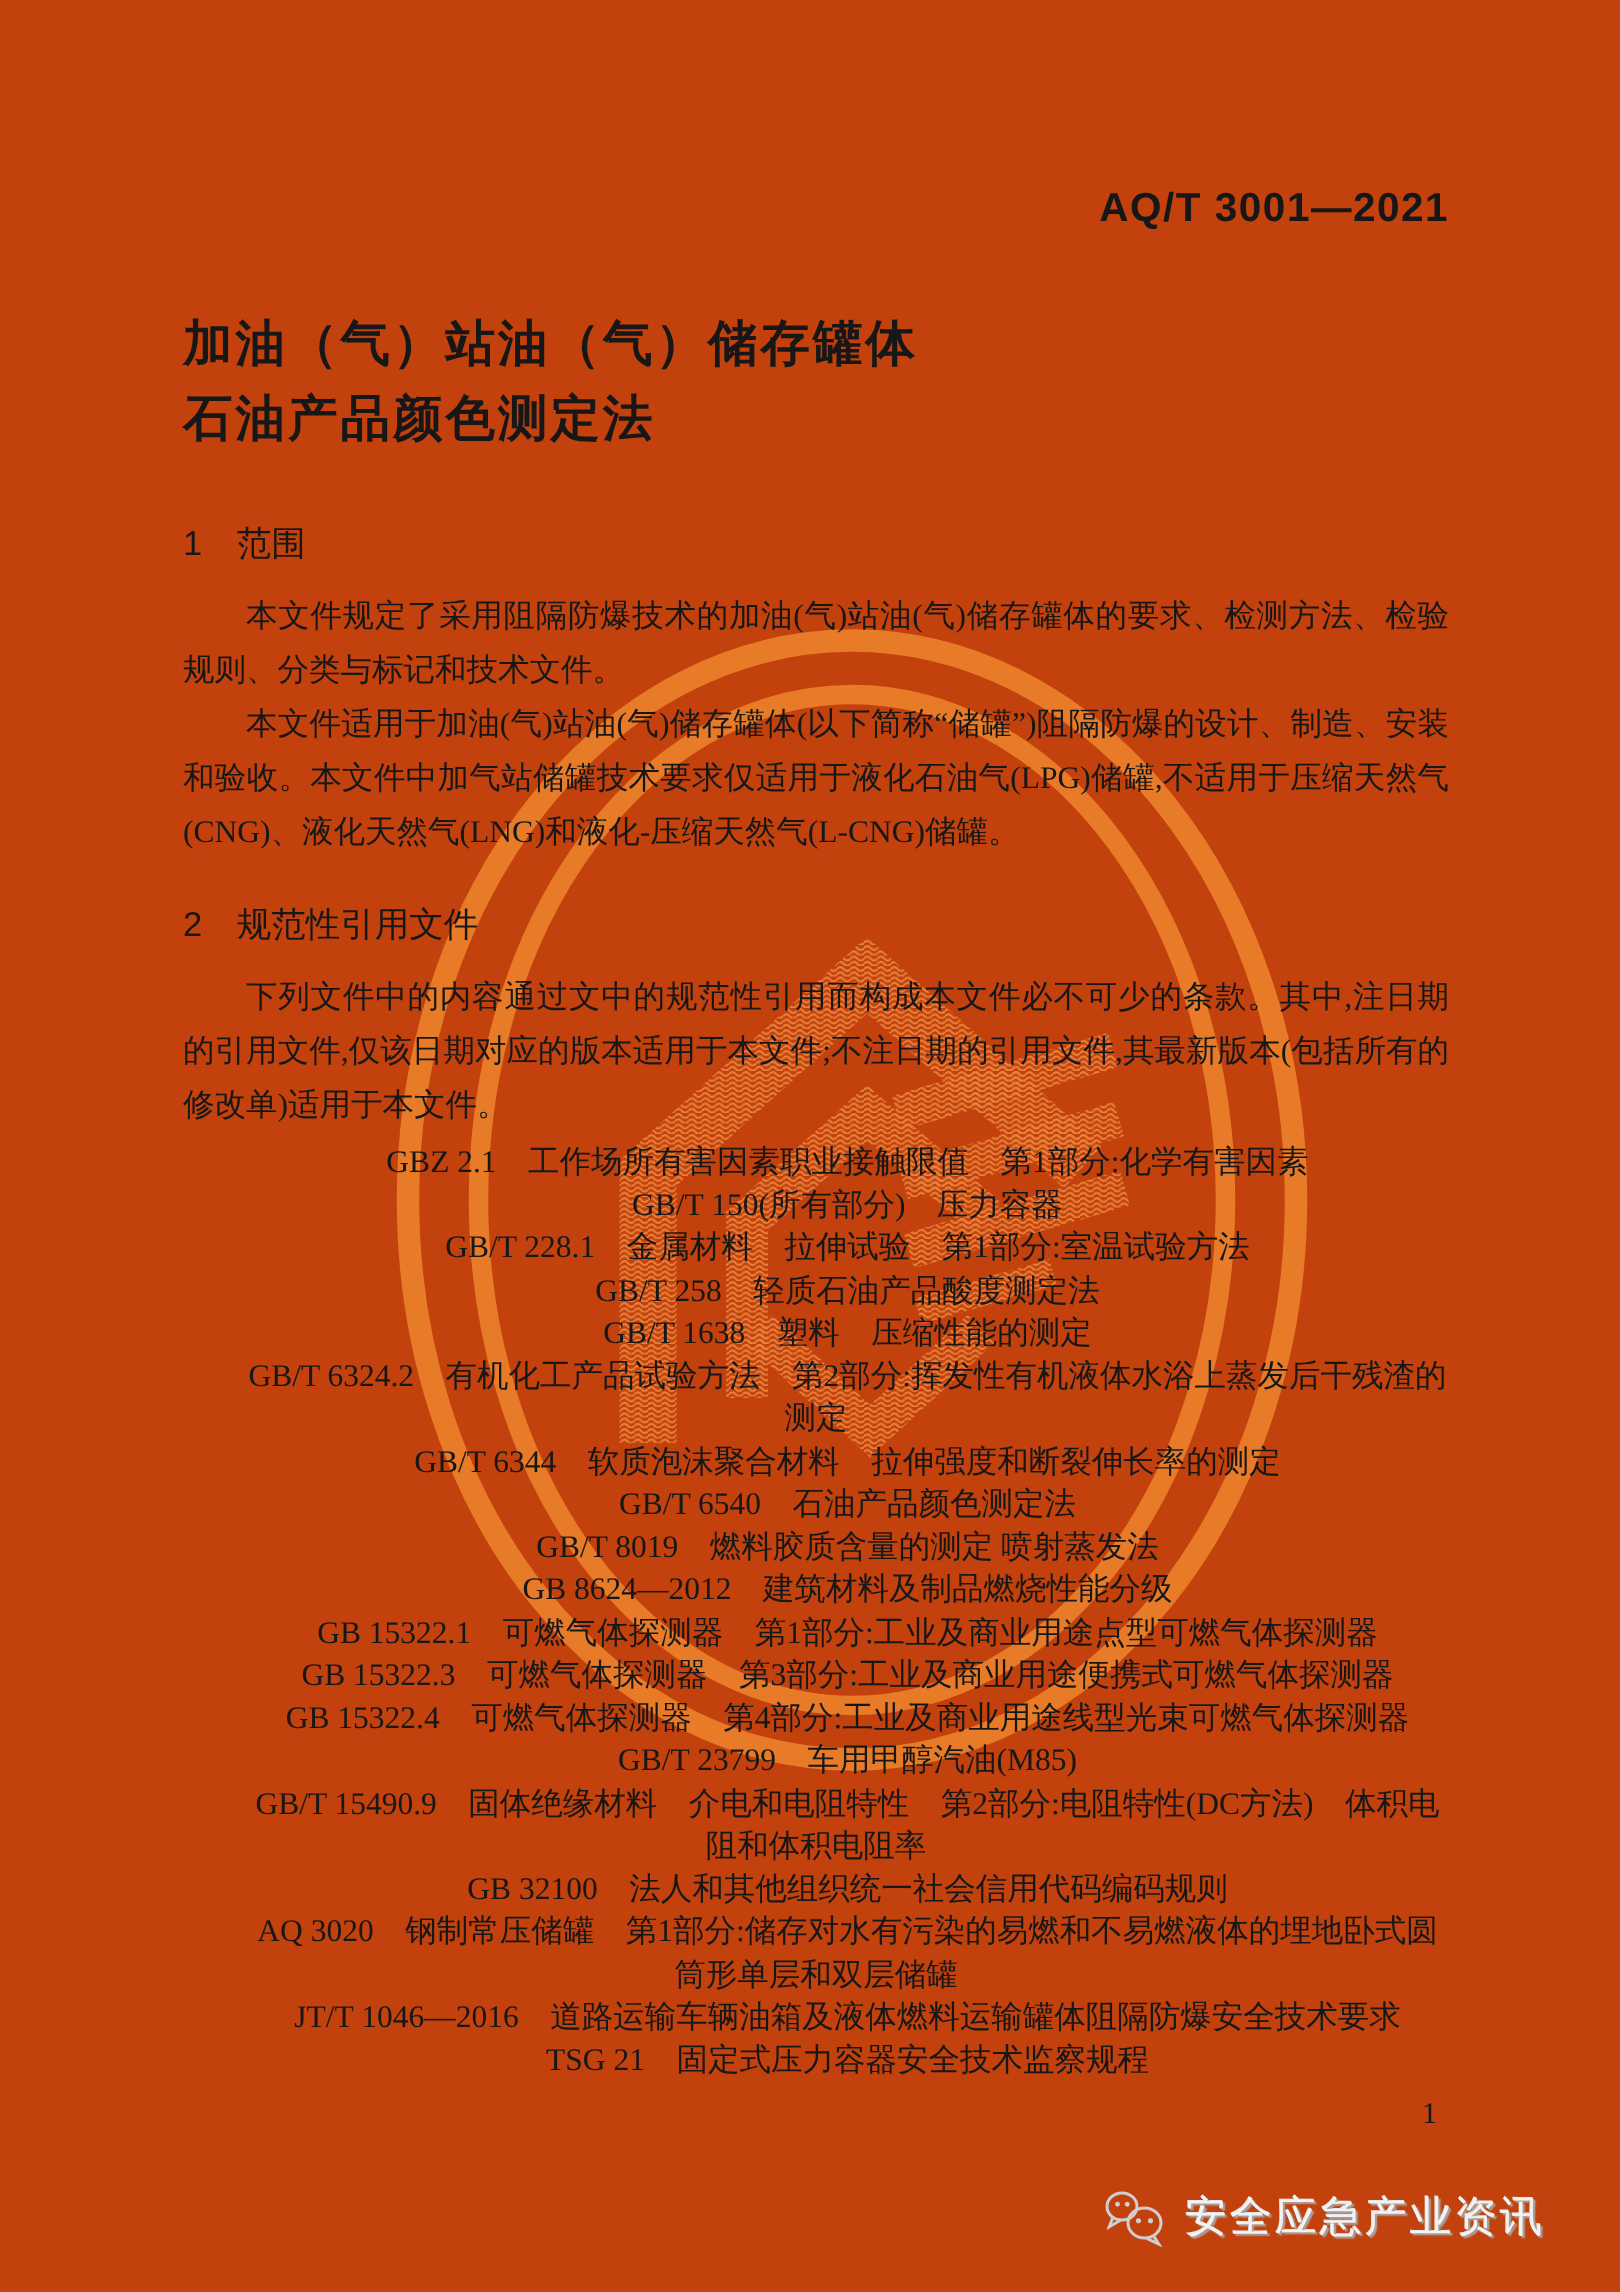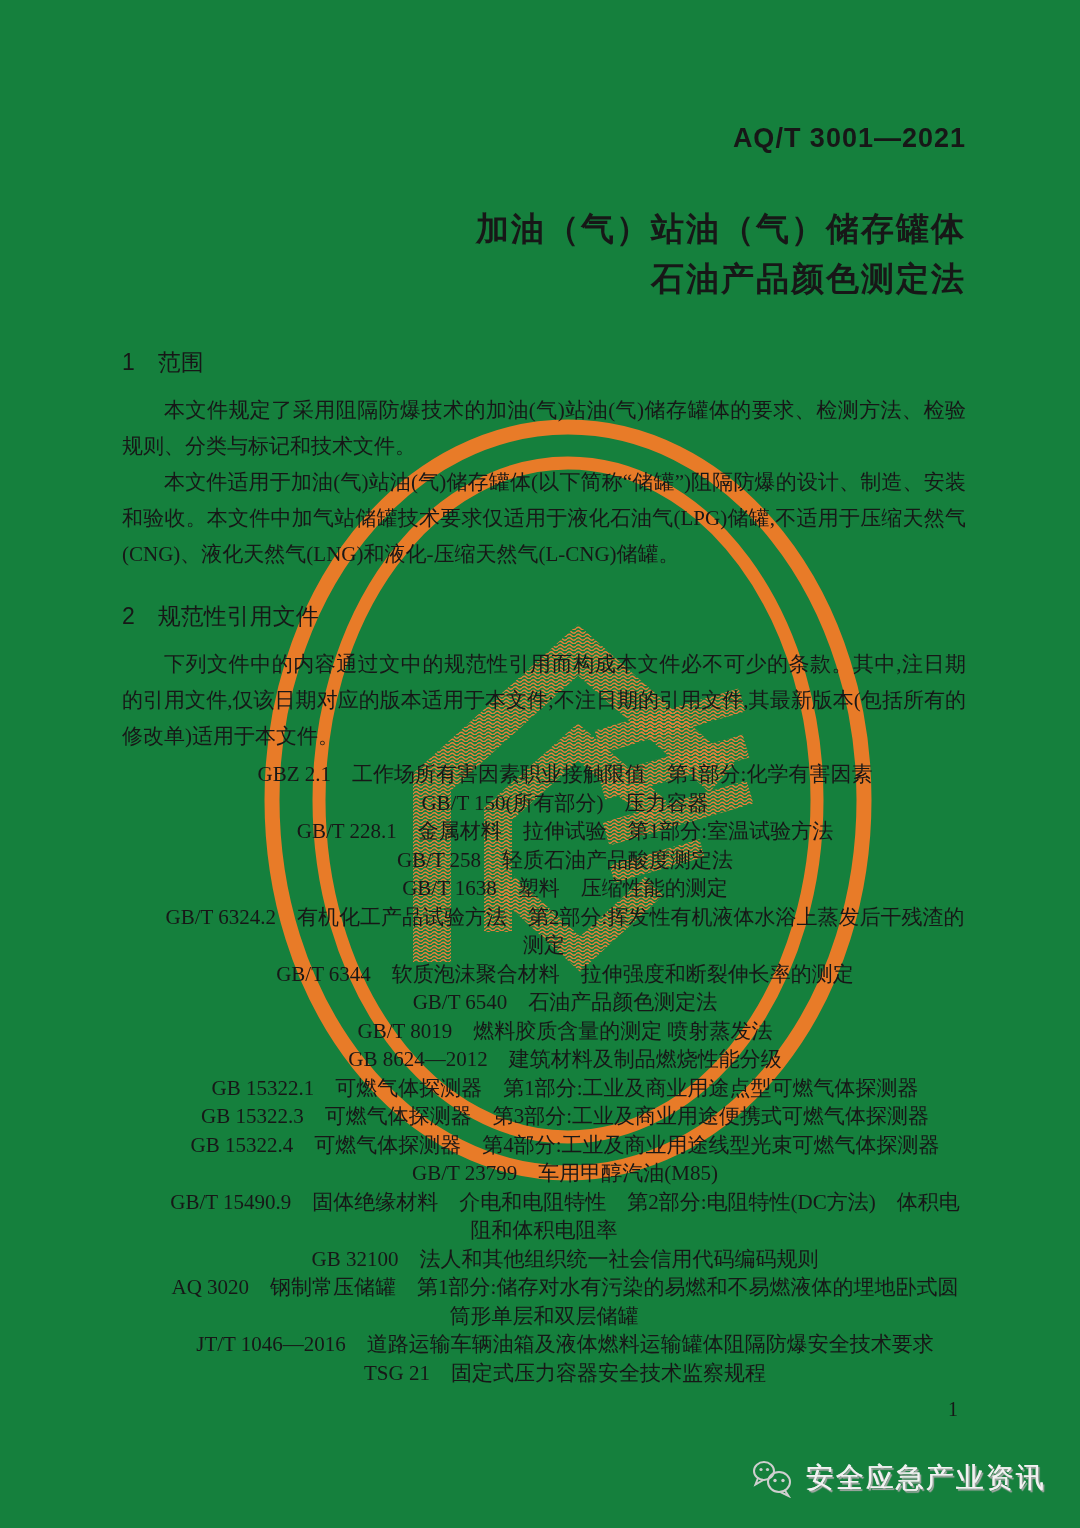--- a/index.html
+++ b/index.html
@@ -1,19 +1,19 @@
 <!DOCTYPE html>
 <html><head>
 <meta charset="utf-8">
 <style>
   html,body{margin:0;padding:0;background:#ffffff;}
   .page{
     position:relative;
     width:1080px;height:1528px;
-    background:#15803d;
+    background:#c2410c;
     overflow:hidden;
     font-family:"Liberation Serif","DejaVu Serif",serif;
     color:#171717;
   }
   .watermark{
     position:absolute;left:0;top:0;width:1080px;height:1528px;
     z-index:0;pointer-events:none;
   }
   .content{
     position:relative;z-index:1;
@@ -21,21 +21,21 @@
   }
   .doc-code{
     margin-top:122px;
     text-align:right;
     font-family:"Liberation Sans","DejaVu Sans",sans-serif;
     font-weight:bold;font-size:27px;line-height:32px;
     letter-spacing:1px;
   }
   .doc-title{
     margin-top:50px;
-    text-align:right;
+    text-align:left;
     font-family:"Liberation Sans","DejaVu Sans",sans-serif;
     font-weight:bold;font-size:33px;line-height:50px;
     letter-spacing:2px;
   }
   .sec-heading{
     margin-top:42px;
     font-family:"Liberation Sans","DejaVu Sans",sans-serif;
     font-weight:normal;font-size:23px;line-height:32px;
   }
   .sec-heading.second{margin-top:28px;}
@@ -53,21 +53,21 @@
     text-align:center;
   }
   .page-number{
     position:absolute;z-index:1;
     top:1396px;right:122px;
     font-size:20px;line-height:26px;
     font-family:"Liberation Serif","DejaVu Serif",serif;
   }
   .brand-footer{
     position:absolute;z-index:1;
-    top:1458px;right:34px;
+    top:1458px;right:50px;
     display:flex;align-items:center;gap:10px;
     font-family:"Liberation Sans","DejaVu Sans",sans-serif;
     font-size:28px;letter-spacing:2px;
     color:#f2f2f2;
     text-shadow:1.5px 1.5px 1px #a8a8a8, -0.5px -0.5px 0 #e8e8e8;
   }
   .brand-footer .wx{flex:0 0 auto;}
 </style>
 </head>
 <body>

